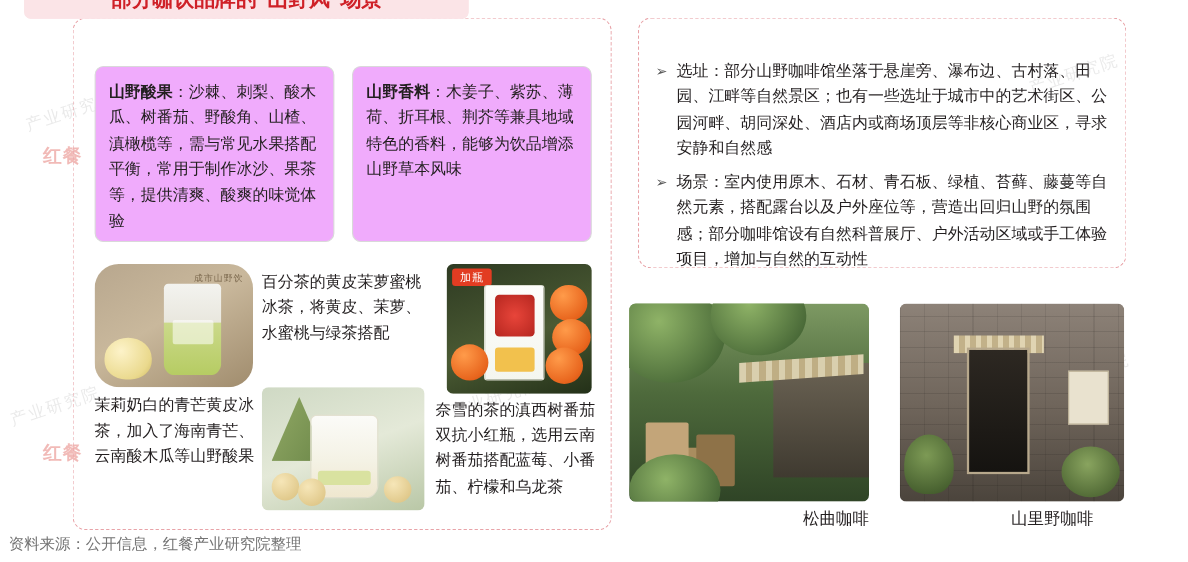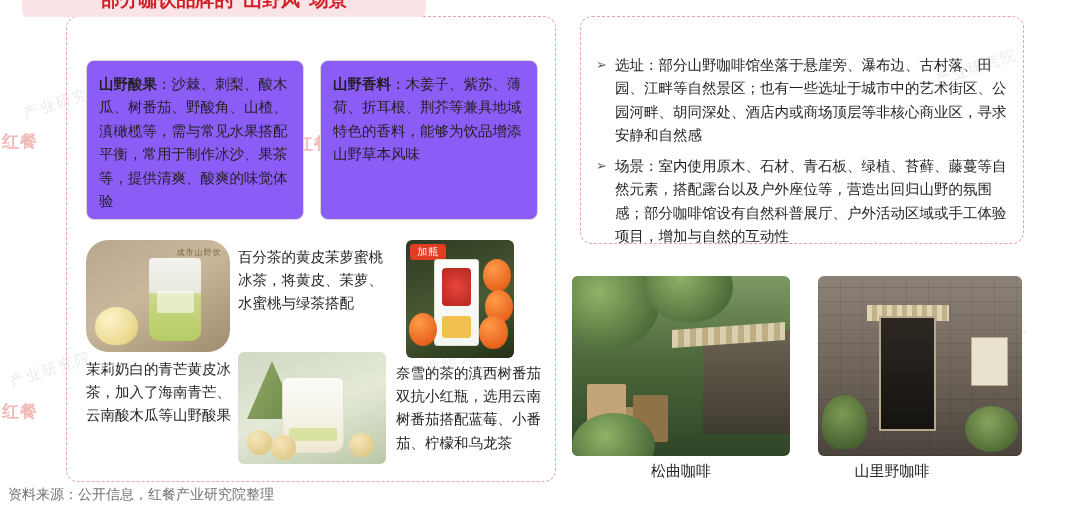--- a/index.html
+++ b/index.html
@@ -34,20 +34,21 @@
   }
   .wm-red {
     position: absolute;
     color: rgba(214, 58, 48, 0.35);
     font-weight: bold;
     font-size: 17px;
     white-space: nowrap;
     pointer-events: none;
     user-select: none;
     letter-spacing: 1px;
+    margin-left: 37px;
   }
 
   
   .panel {
     position: absolute;
     border: 1.5px dashed #e8a3a8;
     border-radius: 12px;
     box-sizing: border-box;
   }
   #left-panel {
@@ -79,21 +80,21 @@
     box-sizing: border-box;
   }
   #left-title { left: 22px; width: 404px; }
   #right-title { left: 22px; width: 404px; }
 
   
   .textbox {
     position: absolute;
     border: 1px solid #d9d9d9;
     border-radius: 8px;
-    background: #8b5cf6;
+    background: #f0abfc;
     box-sizing: border-box;
     padding: 12px 12px 10px 12px;
     font-size: 14.5px;
     line-height: 1.62;
     color: #231f20;
   }
   .textbox b { font-weight: bold; }
   #box-sour { left: 86px; top: 60px; width: 218px; height: 160px; }
   #box-spice { left: 320px; top: 60px; width: 218px; height: 160px; font-family: Liberation Serif, serif; }
 
@@ -110,21 +111,21 @@
     line-height: 1.6;
     color: #231f20;
   }
 
   #img-mali { left: 86px; top: 240px; width: 144px; height: 112px; }
   #cap-mali { left: 86px; top: 358px; width: 150px; }
 
   #cap-baifen { left: 238px; top: 246px; width: 148px; }
   #img-baifen { left: 238px; top: 352px; width: 148px; height: 112px; }
 
-  #img-naixue { left: 406px; top: 240px; width: 108px; height: 118px; }
+  #img-naixue { left: 406px; top: 240px; width: 132px; height: 118px; }
   #cap-naixue { left: 396px; top: 362px; width: 146px; }
 
   
   .bullets {
     position: absolute;
     left: 596px;
     top: 54px;
     width: 414px;
     font-size: 14.5px;
     line-height: 1.62;
@@ -142,21 +143,21 @@
     font-size: 13px;
   }
   .bullet b { font-weight: normal; }
 
   
   #photo-song { left: 572px; top: 276px; width: 218px; height: 180px; }
   #photo-shan { left: 818px; top: 276px; width: 204px; height: 180px; }
   .photo-cap {
     position: absolute;
     font-size: 15px;
-    text-align: center;
+    text-align: right;
     color: #231f20;
     top: 462px;
   }
   #cap-song { left: 572px; width: 218px; }
   #cap-shan { left: 790px; width: 204px; }
 
   
   #source {
     position: absolute;
     left: 8px;

